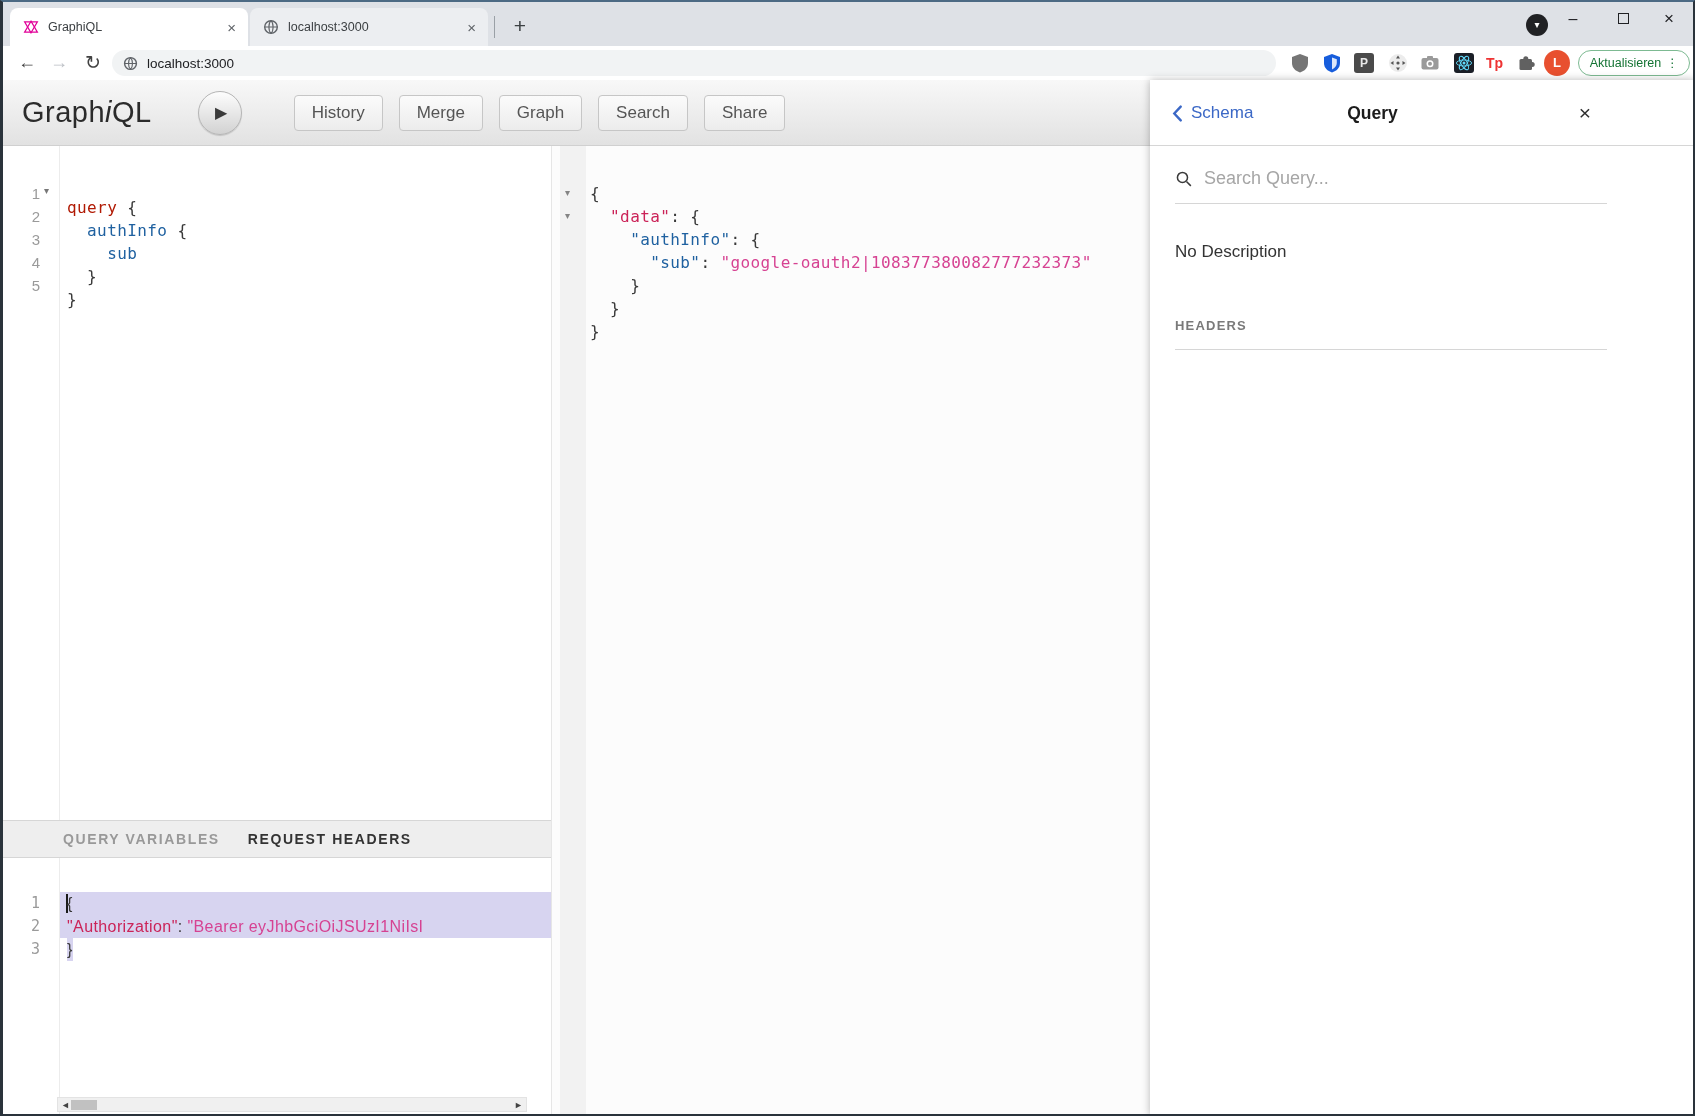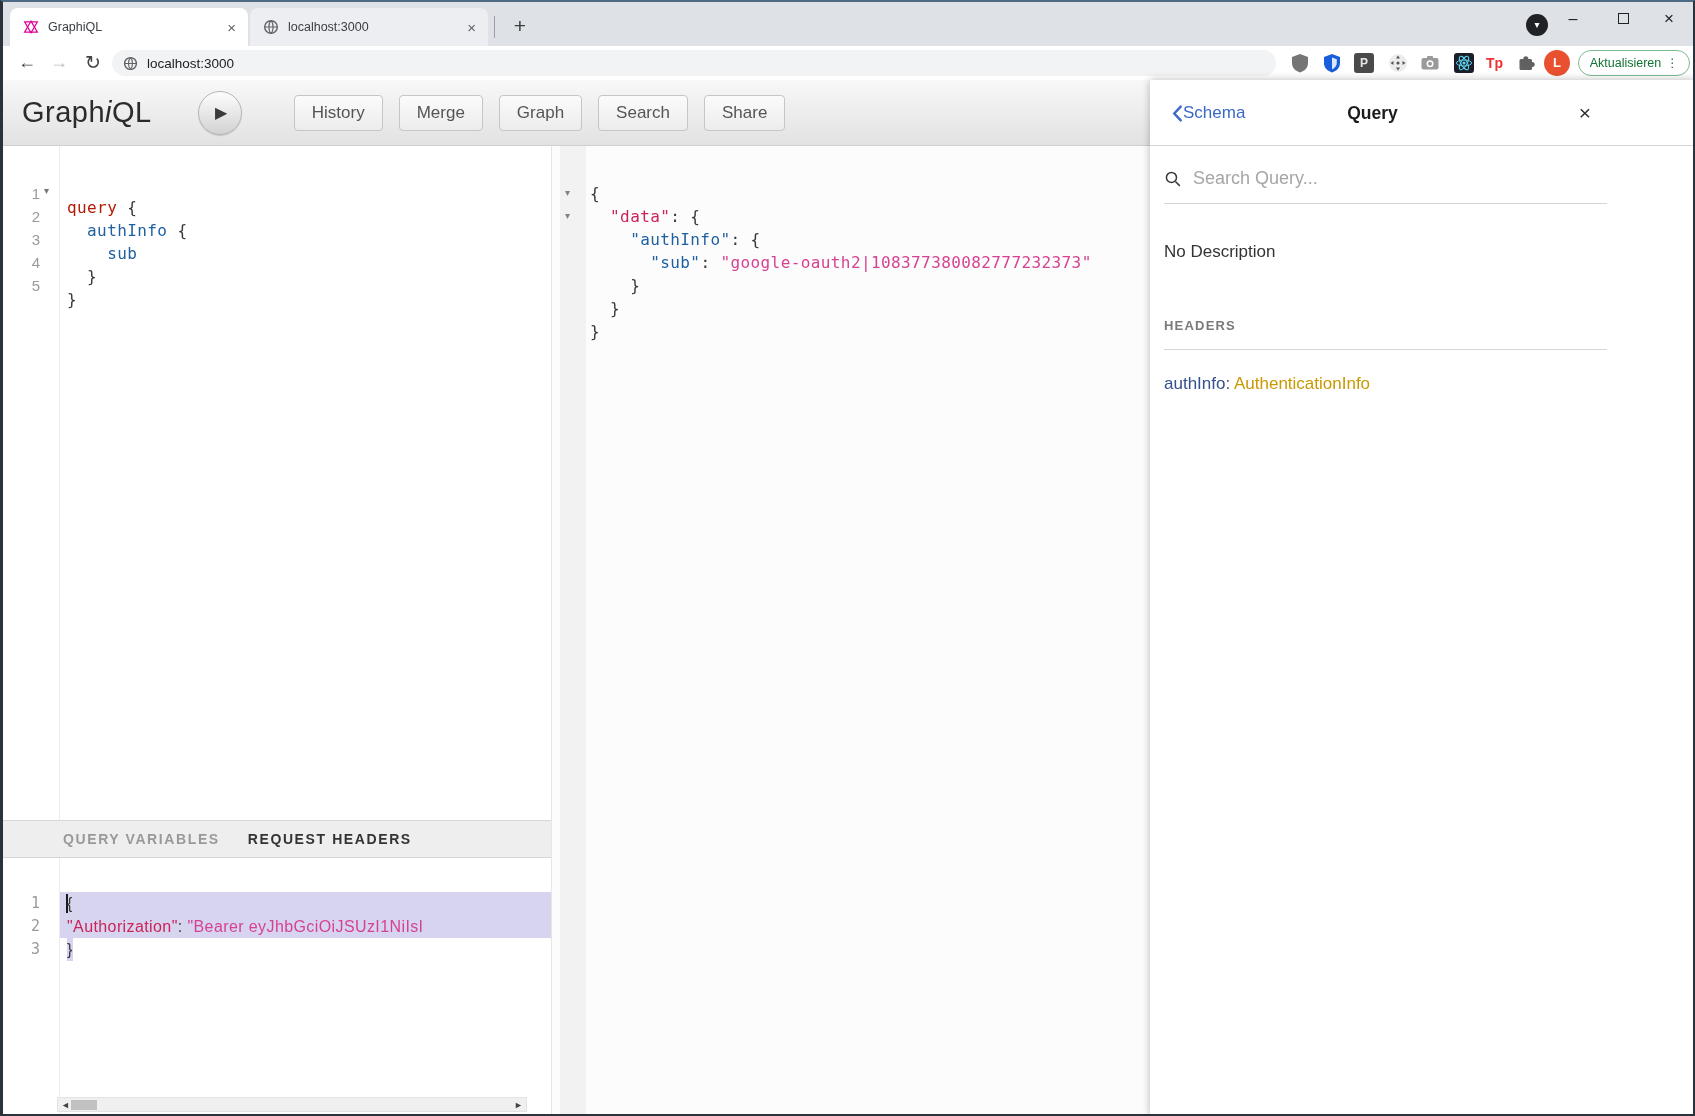--- a/index.html
+++ b/index.html
@@ -97,27 +97,27 @@
 
   .result-pane { flex:1; position:relative; background:#fcfcfc; }
   .fold-band { position:absolute; left:8px; top:0; bottom:0; width:26px; background:#f2f2f2; }
   .fold-r { position:absolute; left:13px; font-size:10px; color:#848484; }
   .r-code { position:absolute; left:38px; top:36px; font-size:16px; line-height:23px; letter-spacing:0.4px; color:#393939; }
 
   
   .doc-pane { position:absolute; right:0; top:80px; width:545px; height:1036px; background:#fff;
               box-shadow:0 0 8px rgba(0,0,0,0.28); z-index:10; }
   .doc-header { height:66px; border-bottom:1px solid #d6d6d6; position:relative; }
-  .doc-back { position:absolute; left:22px; top:0; height:66px; display:flex; align-items:center; 
+  .doc-back { position:absolute; left:22px; top:0; height:66px; display:flex; align-items:center; gap:8px;
               color:#3b68c6; font-size:17px; }
   .doc-title { position:absolute; left:0; right:100px; top:0; height:66px; display:flex; align-items:center;
                justify-content:center; font-weight:bold; font-size:17.5px; color:#1c1c1c; }
   .doc-close { position:absolute; right:104px; top:0; height:66px; display:flex; align-items:center;
                font-size:21px; color:#2f2f2f; }
-  .doc-body { padding:0 88px 0 14px; }
+  .doc-body { padding:0 88px 0 25px; }
   .searchbox { display:flex; align-items:center; gap:11px; padding:22px 0 14px 0; border-bottom:1px solid #d6d6d6; }
   .searchbox input { border:none; outline:none; background:transparent; font-size:18px; color:#333; width:100%;
                      font-family:"Liberation Sans", sans-serif; }
   .searchbox input::placeholder { color:#a6a6a6; }
   .no-desc { margin-top:38px; font-size:17px; color:#333; }
   .fields-label { margin-top:56px; font-size:13px; font-weight:bold; color:#7a7a7a; letter-spacing:1.2px; }
   .doc-hr { border:none; border-top:1px solid #d6d6d6; margin:16px 0 0 0; }
   .field-row { margin-top:24px; font-size:17px; }
   .fname { color:#33508f; } .fsep { color:#555; } .ftype { color:#ca9800; }
   .field-desc { margin-top:34px; padding-left:6px; font-size:17px; color:#686868; }
@@ -311,19 +311,16 @@
     <div class="searchbox">
       <svg style="width:18px;height:18px;flex:0 0 auto;" viewBox="0 0 20 20">
         <circle cx="8.3" cy="8.3" r="5.6" fill="none" stroke="#3a3a3a" stroke-width="1.7"></circle>
         <line x1="12.7" y1="12.7" x2="17.6" y2="17.6" stroke="#3a3a3a" stroke-width="1.7"></line>
       </svg>
       <input type="text" placeholder="Search Query..." style="">
     </div>
     <div class="no-desc">No Description</div>
     <div class="fields-label">HEADERS</div>
     <hr class="doc-hr">
-    <div class="field-row">
-      <span class="fname">authInfo</span><span class="fsep">: </span><span class="ftype">AuthenticationInfo</span>
-    </div>
   </div>
 </div>
 
 <div class="frame"></div>
 
 </body></html>

